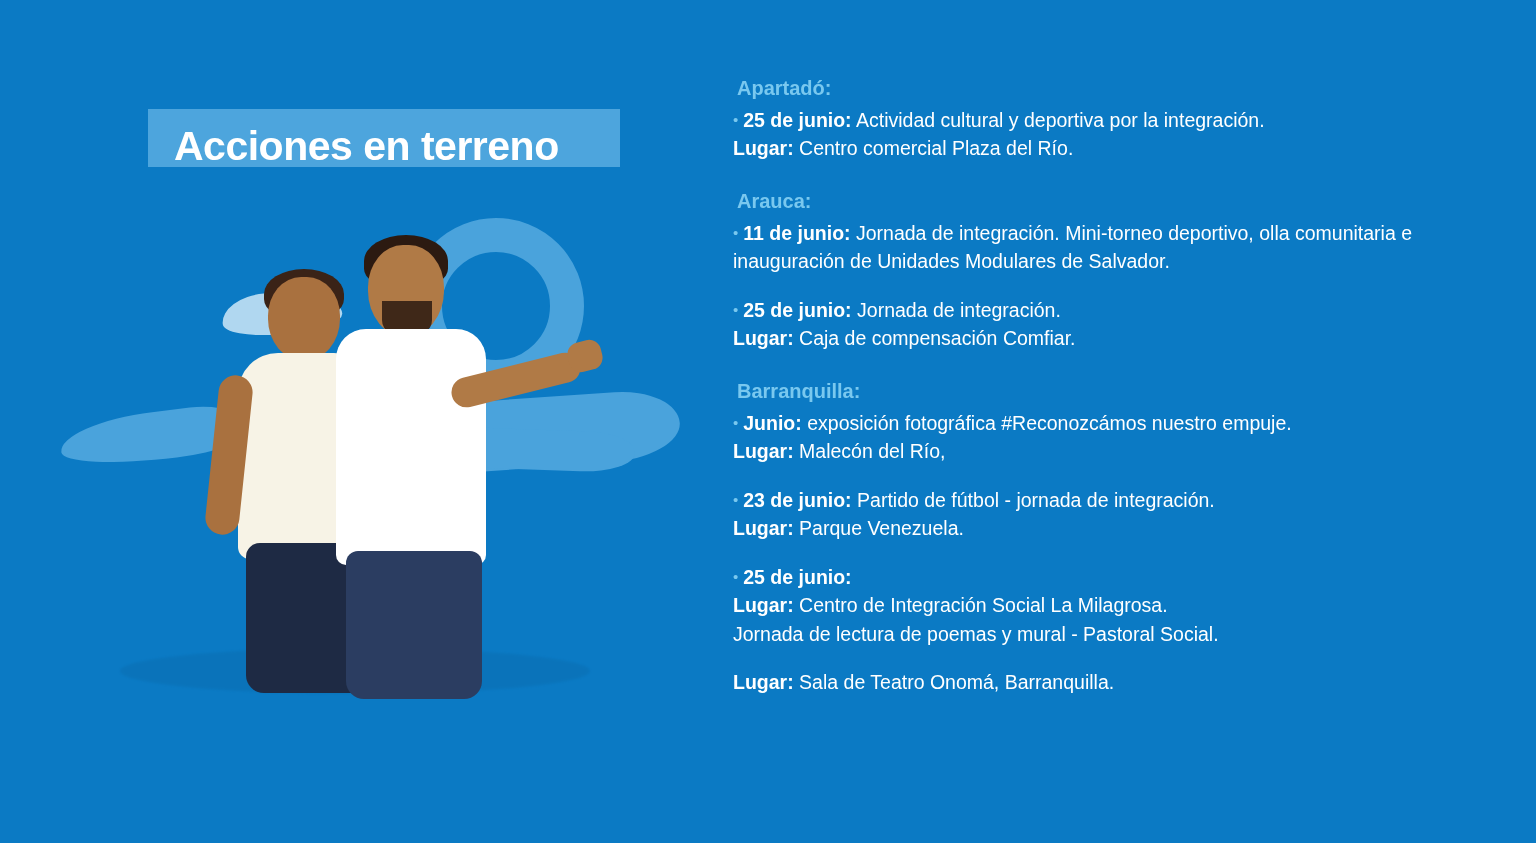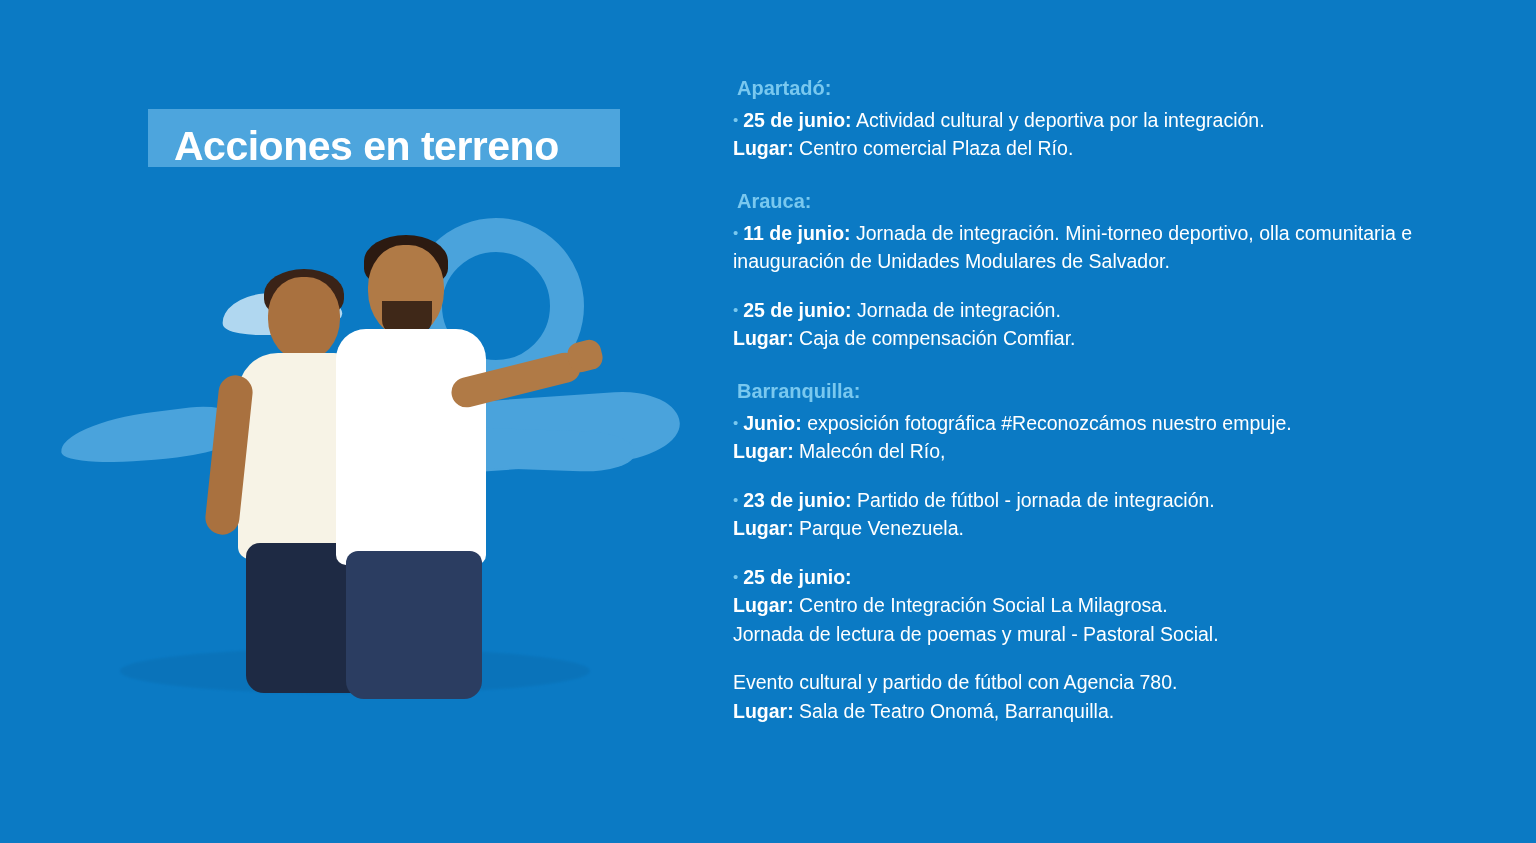--- a/index.html
+++ b/index.html
@@ -328,21 +328,18 @@
         <span class="place-label">Lugar:</span>
         <span>Centro de Integración Social La Milagrosa.</span>
       </p>
       <p class="entry-line">
         <span>Jornada de  lectura de poemas y mural - Pastoral Social.</span>
       </p>
     </div>
 
     <div class="entry">
       <p class="entry-line">
-        <span>Evento cultural y partido de fútbol con Agencia 780.</span>
-      </p>
-      <p class="entry-line">
         <span class="place-label">Lugar:</span>
         <span>Sala de Teatro Onomá, Barranquilla.</span>
       </p>
     </div>
   </div>
 </div>
 
 </body></html>

